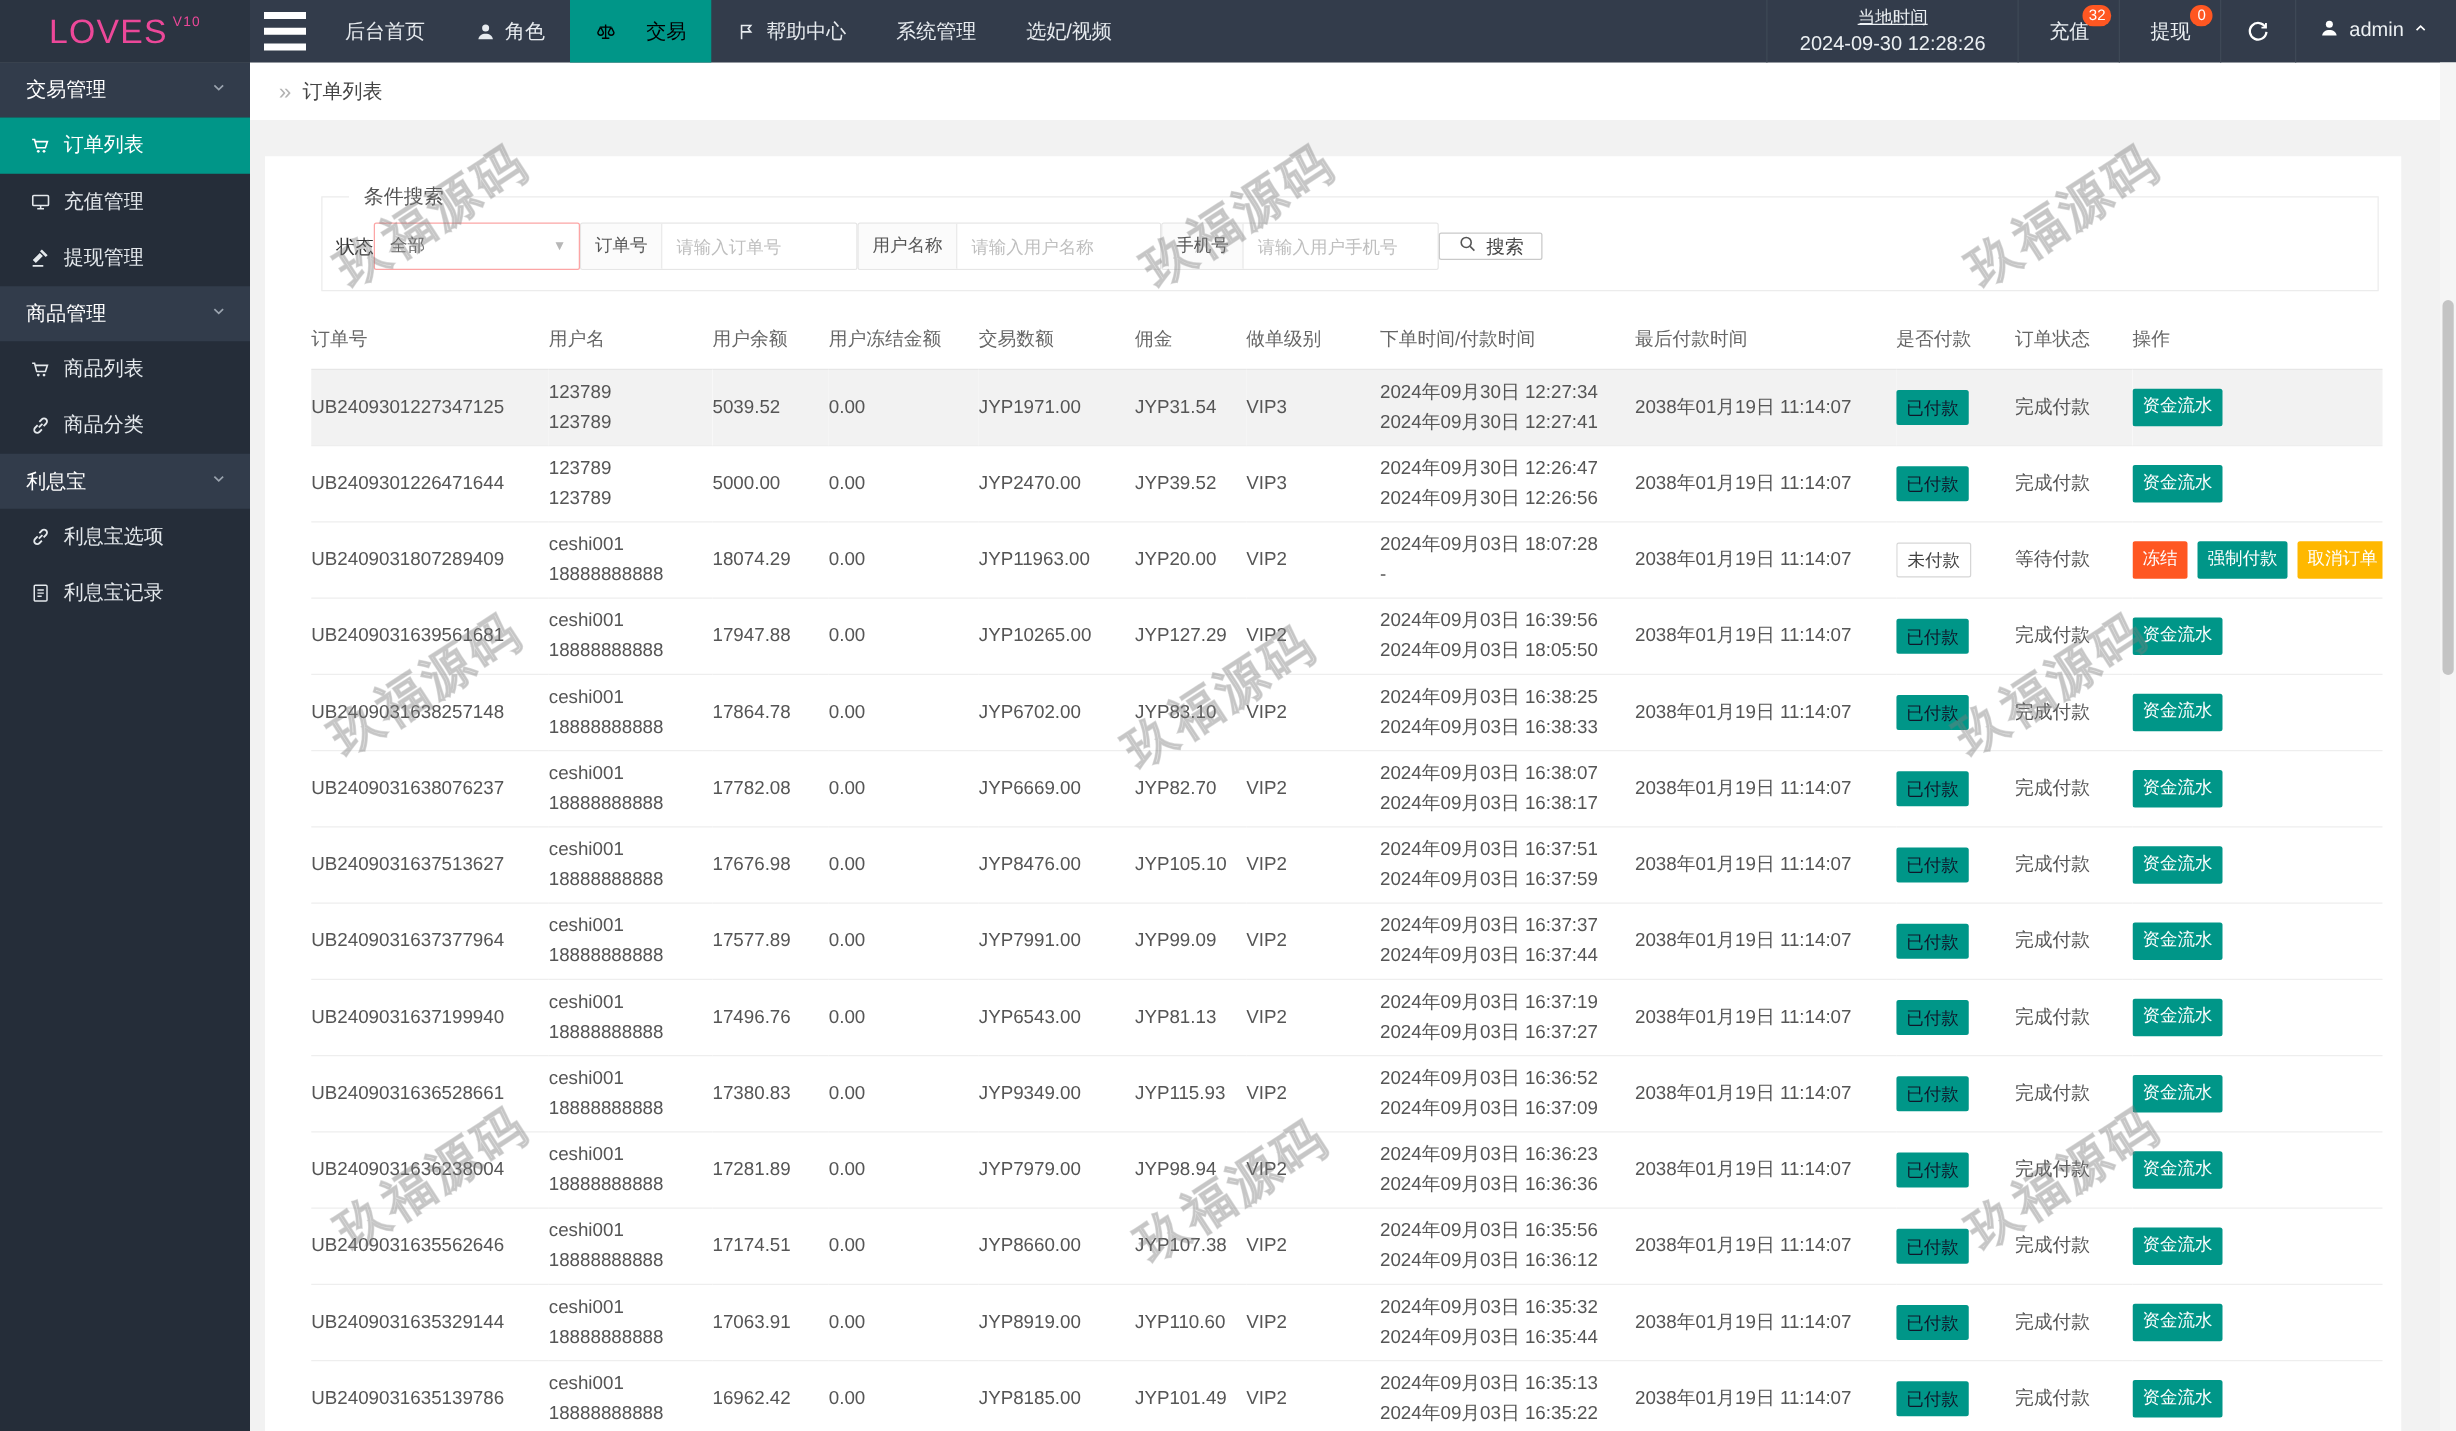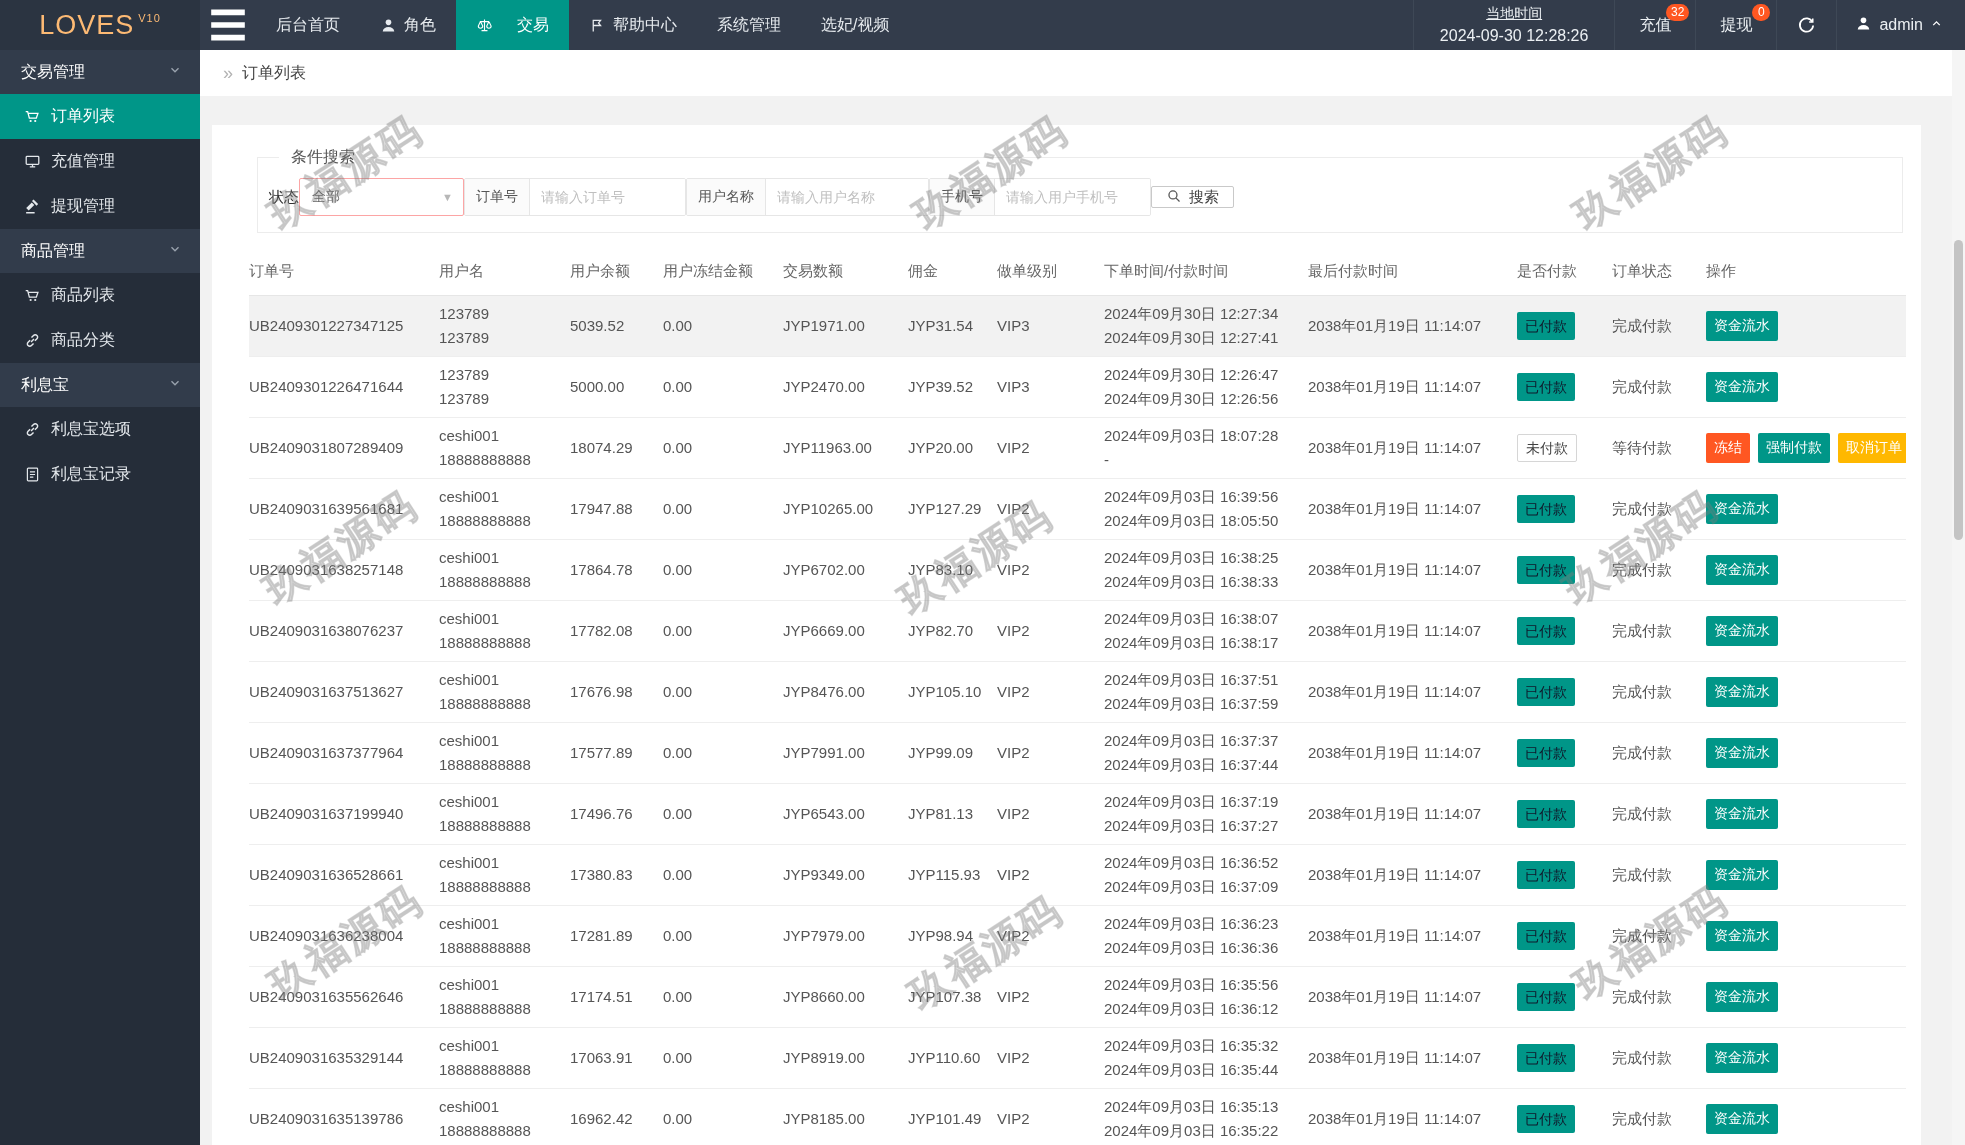--- a/index.html
+++ b/index.html
@@ -2,28 +2,28 @@
 <html><head>
 <meta charset="utf-8">
 <style>
   * { margin:0; padding:0; box-sizing:border-box; }
   html,body { width:1965px; height:1145px; overflow:hidden;
     font-family:"Liberation Sans","DejaVu Sans",sans-serif; background:#f2f2f2; }
 
   
   .navbar { position:absolute; top:0; left:0; width:1965px; height:50px;
     background:#333c4b; color:#ecf0f3; display:flex; align-items:stretch; z-index:30; }
-  .logo { width:200px; background:#2b3441; color:#fdba74; display:flex; align-items:center;
+  .logo { width:200px; background:#2b3441; color:#ec4899; display:flex; align-items:center;
     justify-content:center; font-size:27px; letter-spacing:1px; }
   .logo sup { font-size:11px; margin-left:4px; transform:translateY(-7px); }
   .nav-left { display:flex; align-items:stretch; }
   .nav-burger { width:56px; display:flex; align-items:center; justify-content:center; cursor:pointer; }
   .nav-item { display:flex; align-items:center; gap:7px; padding:0 20px; font-size:16px;
     cursor:pointer; color:#e7ebef; }
-  .nav-item.active { background:#009688; color:#ffffff;gap:24px; }
+  .nav-item.active { background:#009688; color:#000000;gap:24px; }
   .nav-item svg { width:17px; height:17px; }
   .nav-right { margin-left:auto; display:flex; align-items:stretch; }
   .nav-time { display:flex; flex-direction:column; align-items:center; justify-content:center;
     padding:0 26px; border-left:1px solid #3e4856; border-right:1px solid #3e4856; line-height:1.5; }
   .nav-time .t1 { font-size:14px;text-decoration:underline; }
   .nav-time .t2 { font-size:16px; }
   .nav-chip { position:relative; display:flex; align-items:center; padding:0 24px;
     font-size:16px; cursor:pointer; border-right:1px solid #3e4856; }
   .nav-chip .badge { position:absolute; top:4px; right:6px; min-width:18px; height:17px;
     background:#FF5722; border-radius:9px; color:#fff; font-size:12px; line-height:17px;

